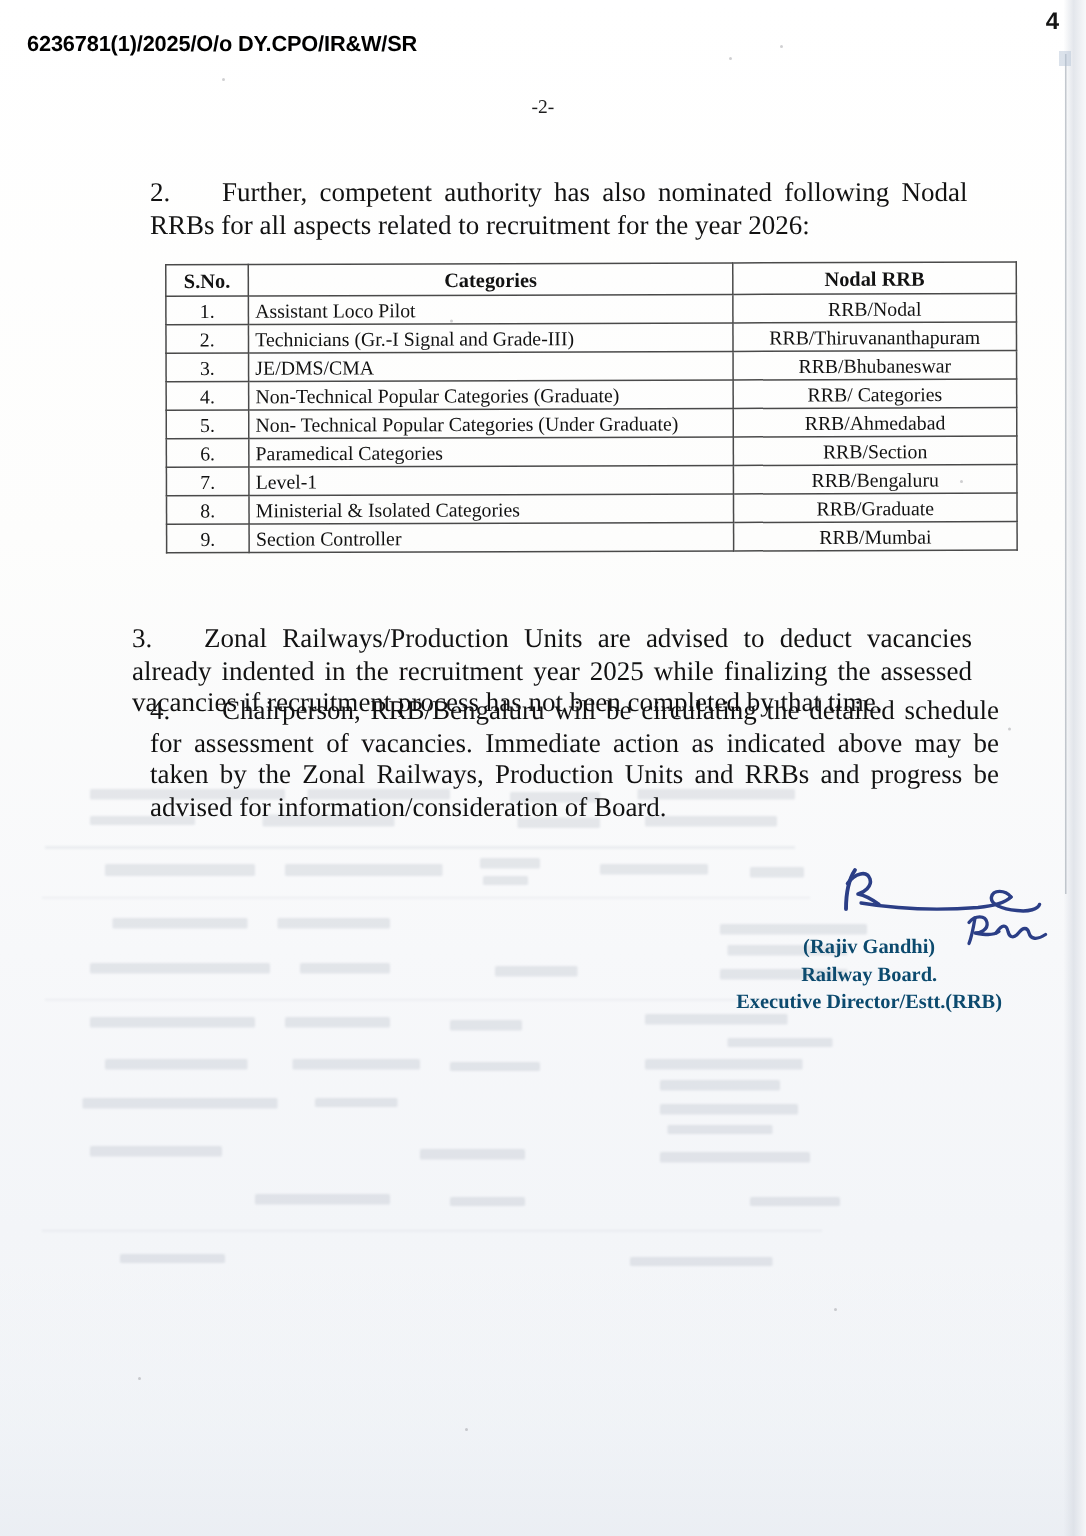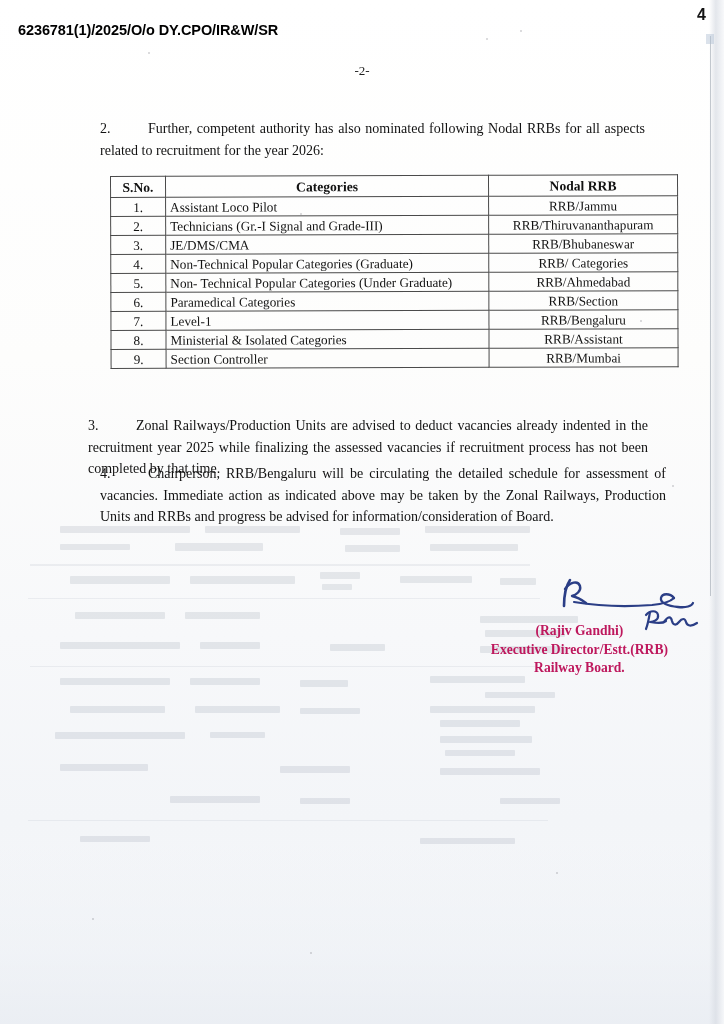--- a/index.html
+++ b/index.html
@@ -107,21 +107,21 @@
     top: 63px;
     width: 724px;
     text-align: center;
     font-size: 13px;
     color: #1d1d1d;
   }
 
   
   .para {
     position: absolute;
-    font-size: 14px;
+    font-size: 18px;
     line-height: 21.5px;
     color: #121212;
     text-align: justify;
   }
   .para .pnum {
     display: inline-block;
     width: 48px;
   }
   #para2 { left: 100px; top: 118px; width: 545px; }
   #para3 { left: 88px; top: 393px; width: 560px; margin-top: 22px; }
@@ -164,21 +164,21 @@
 
   
   .sign-block {
     position: absolute;
     right: 56px;
     top: 622px;
     text-align: center;
     font-weight: bold;
     font-size: 13.6px;
     line-height: 18.5px;
-    color: #be185d;
+    color: #0c4a6e;
   }
   .signature-svg {
     position: absolute;
     left: 552px;
     top: 572px;
     pointer-events: none;
   }
 
   
   .speck {
@@ -267,21 +267,21 @@
         <tr>
           <th class="col-sno">S.No.</th>
           <th class="col-cat">Categories</th>
           <th class="col-rrb">Nodal RRB</th>
         </tr>
       </thead>
       <tbody>
         <tr>
           <td class="col-sno">1.</td>
           <td class="col-cat">Assistant Loco Pilot</td>
-          <td class="col-rrb">RRB/Jammu</td>
+          <td class="col-rrb">RRB/Nodal</td>
         </tr>
         <tr>
           <td class="col-sno">2.</td>
           <td class="col-cat">Technicians (Gr.-I Signal and Grade-III)</td>
           <td class="col-rrb">RRB/Thiruvananthapuram</td>
         </tr>
         <tr>
           <td class="col-sno">3.</td>
           <td class="col-cat">JE/DMS/CMA</td>
           <td class="col-rrb">RRB/Bhubaneswar</td>
@@ -302,21 +302,21 @@
           <td class="col-rrb">RRB/Section</td>
         </tr>
         <tr>
           <td class="col-sno">7.</td>
           <td class="col-cat">Level-1</td>
           <td class="col-rrb">RRB/Bengaluru</td>
         </tr>
         <tr>
           <td class="col-sno">8.</td>
           <td class="col-cat">Ministerial &amp; Isolated Categories</td>
-          <td class="col-rrb">RRB/Assistant</td>
+          <td class="col-rrb">RRB/Graduate</td>
         </tr>
         <tr>
           <td class="col-sno">9.</td>
           <td class="col-cat">Section Controller</td>
           <td class="col-rrb">RRB/Mumbai</td>
         </tr>
       </tbody>
     </table>
   </div>
 
@@ -335,22 +335,22 @@
       <path d="M22 30 C46 34, 74 35, 100 33 C110 32, 118 30, 122 26" stroke-width="2.2"></path>
       <path d="M122 26 C118 21, 110 21, 109 26 C108 31, 116 34, 126 35 C134 36, 140 34, 141 31" stroke-width="2.3"></path>
       <path d="M98 40 C97 46, 96 52, 94 57" stroke-width="2.2"></path>
       <path d="M94 43 C98 38, 105 38, 106 43 C107 48, 101 50, 98 50 C104 51, 110 52, 114 49" stroke-width="2.2"></path>
       <path d="M112 50 C116 44, 119 44, 120 49 C121 53, 124 54, 127 50 C130 46, 133 46, 134 50 C135 54, 139 55, 145 51" stroke-width="2.2"></path>
     </g>
   </svg>
 
   <div class="sign-block">
     <div>(Rajiv Gandhi)</div>
+    <div>Railway Board.</div>
     <div>Executive Director/Estt.(RRB)</div>
-    <div>Railway Board.</div>
   </div>
 
   <div class="speck" style="left:148px; top:52px;  width:2px; height:2px;"></div>
   <div class="speck" style="left:486px; top:38px;  width:2px; height:2px;"></div>
   <div class="speck" style="left:520px; top:30px;  width:2px; height:2px;"></div>
   <div class="speck" style="left:640px; top:320px; width:2px; height:2px;"></div>
   <div class="speck" style="left:300px; top:213px; width:2px; height:2px;"></div>
   <div class="speck" style="left:672px; top:485px; width:2px; height:2px;"></div>
   <div class="speck" style="left:92px;  top:918px; width:2px; height:2px;"></div>
   <div class="speck" style="left:310px; top:952px; width:2px; height:2px;"></div>

